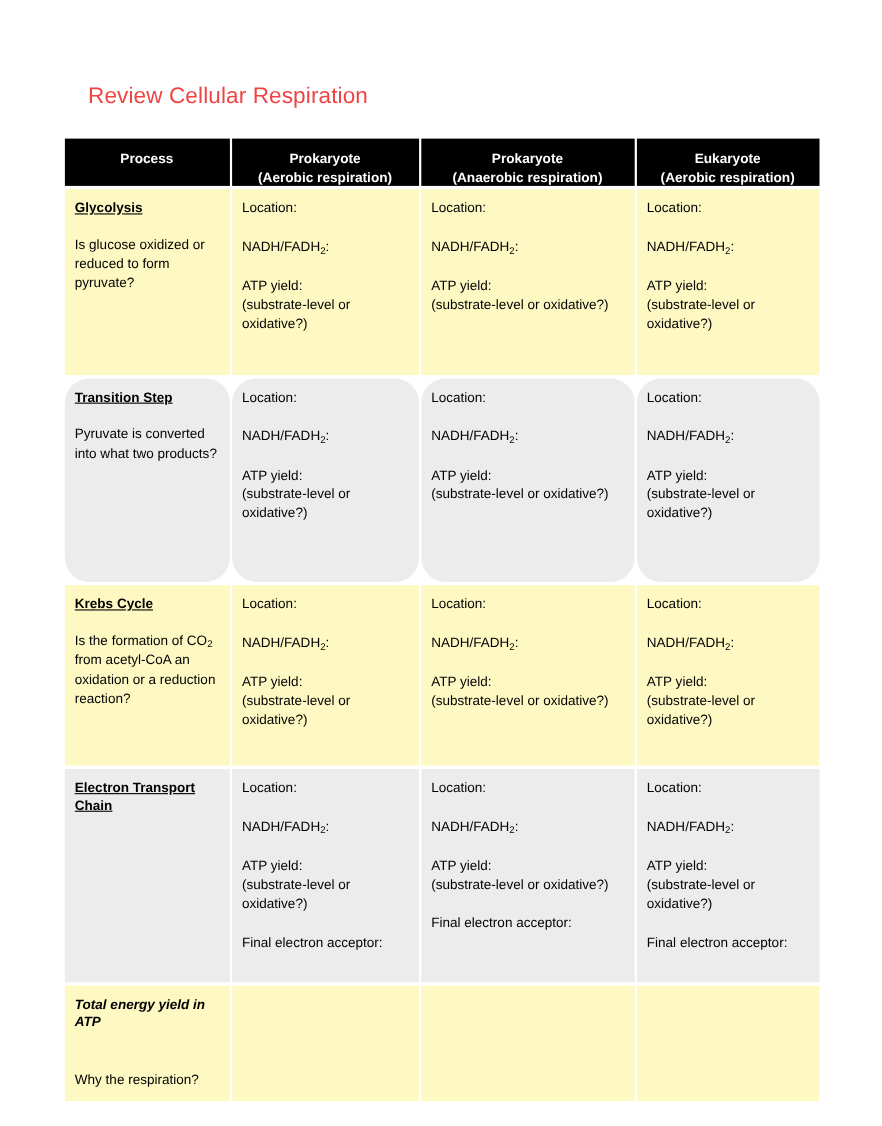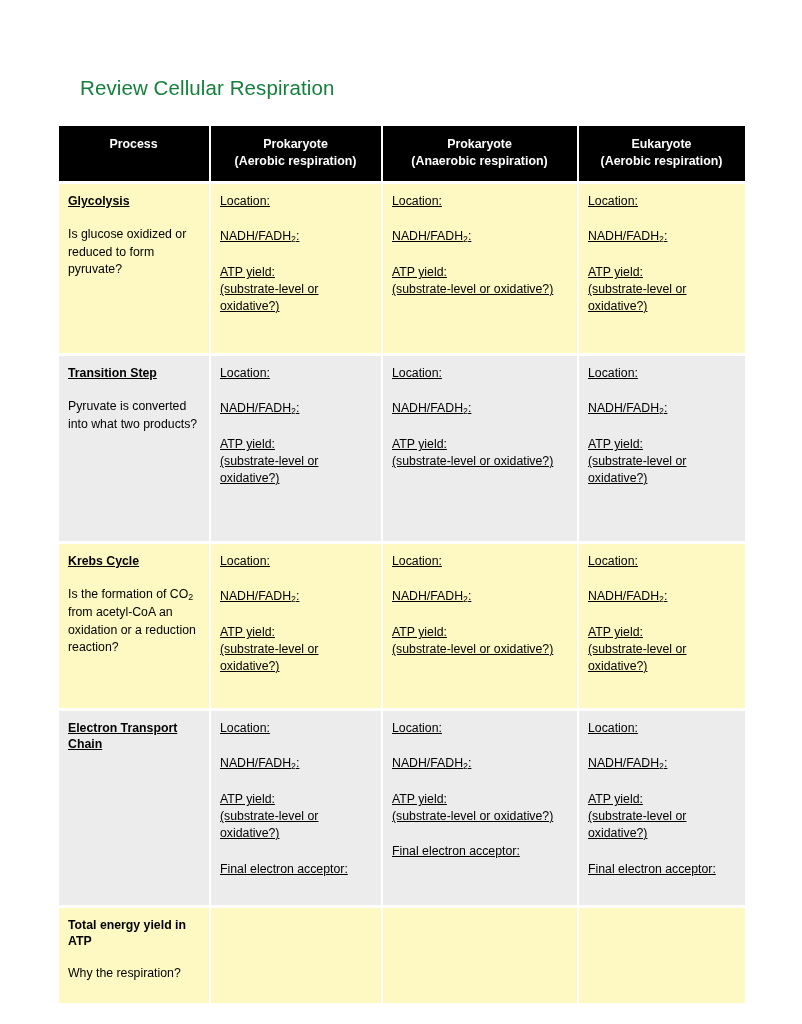--- a/index.html
+++ b/index.html
@@ -22,21 +22,21 @@
     height: 1024px;
     background: #ffffff;
   }
   .doc-title {
     position: absolute;
     left: 80px;
     top: 76px;
     font-size: 20.5px;
     font-weight: 400;
     letter-spacing: 0.1px;
-    color: #15803d;
+    color: #ef4444;
     white-space: nowrap;
   }
   .resp-table {
     position: absolute;
     left: 57px;
     top: 123px;
     width: 684px;
     border-collapse: separate;
     border-spacing: 2px 3px;
     table-layout: fixed;
@@ -45,21 +45,21 @@
     vertical-align: top;
     padding: 9px 10px 10px 9px;
     font-size: 12.3px;
     line-height: 1.40;
     margin: 0;
   }
   .resp-table thead th {
     background: #000000;
     color: #ffffff;
     font-weight: bold;
-    padding: 10px 10px 12px 9px;
+    padding: 10px 10px 0 9px;
     font-size: 12.4px;
     line-height: 1.33;
   }
   
   col.c0 { width: 150px; }
   col.c1 { width: 170px; }
   col.c2 { width: 194px; }
   col.c3 { width: 166px; }
 
   tr.band-dark td { background: #fef9c3; }
@@ -67,45 +67,45 @@
 
   .row-title {
     font-weight: bold;
     text-decoration: underline;
     display: block;
     margin-bottom: 17px;
     line-height: 1.32;
   }
   .row-title.noul {
     text-decoration: none;
-    margin-bottom: 16px;
+    font-style: italic;
+    margin-bottom: 36px;
   }
   .row-q {
     display: block;
     line-height: 1.42;
   }
   .field {
     display: block;
     margin-bottom: 18px;
     line-height: 1.40;
-    text-decoration: underline;
   }
   .field:last-child { margin-bottom: 0; }
   .field .sub {
     font-size: 0.72em;
     vertical-align: -0.28em;
     letter-spacing: 0;
   }
   .row-q .sub {
     font-size: 0.72em;
     vertical-align: -0.28em;
   }
   
   tr.r0 td { height: 150px; }
-  tr.r1 td { height: 166px; }
+  tr.r1 td { height: 166px; border-radius: 22px; }
   tr.r2 td { height: 145px; }
   tr.r3 td { height: 175px; margin-left: 16px; }
   tr.r4 td { height: 76px; }
   .hdr-line { display: block; }
 </style>
 </head>
 <body>
 
 <div class="page">
 

